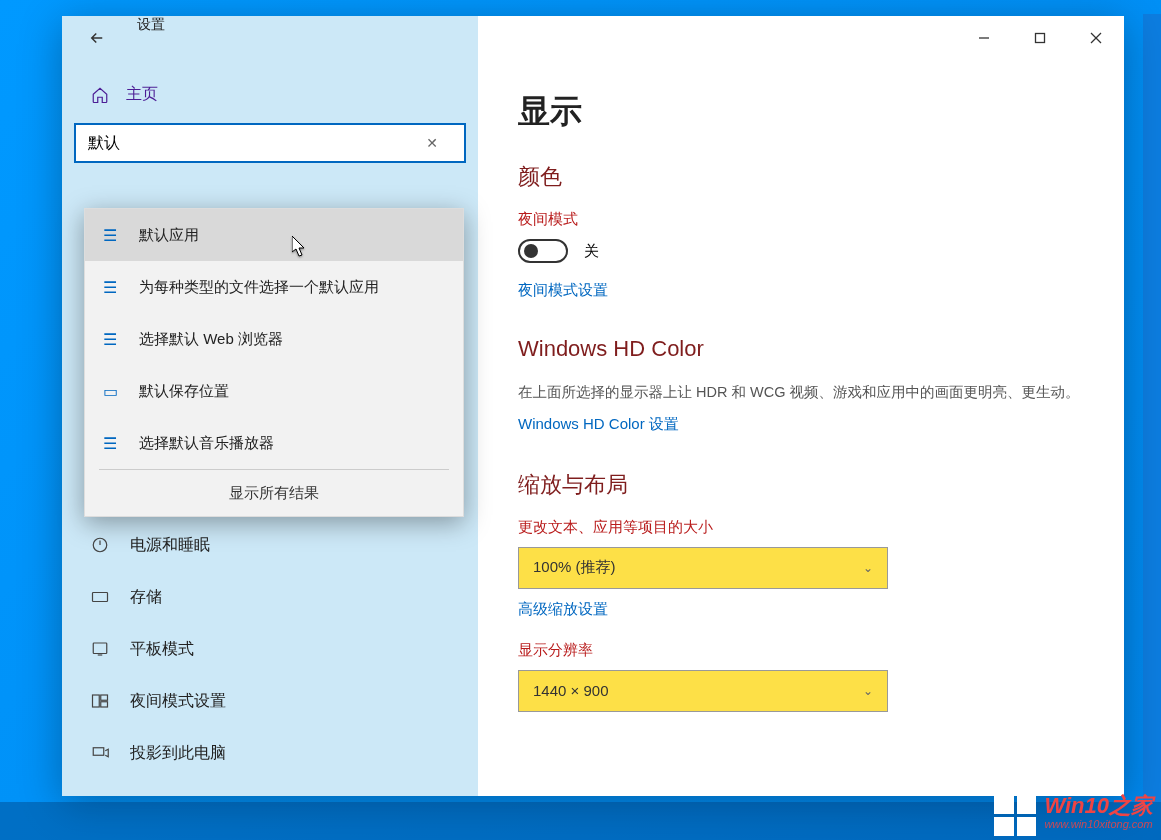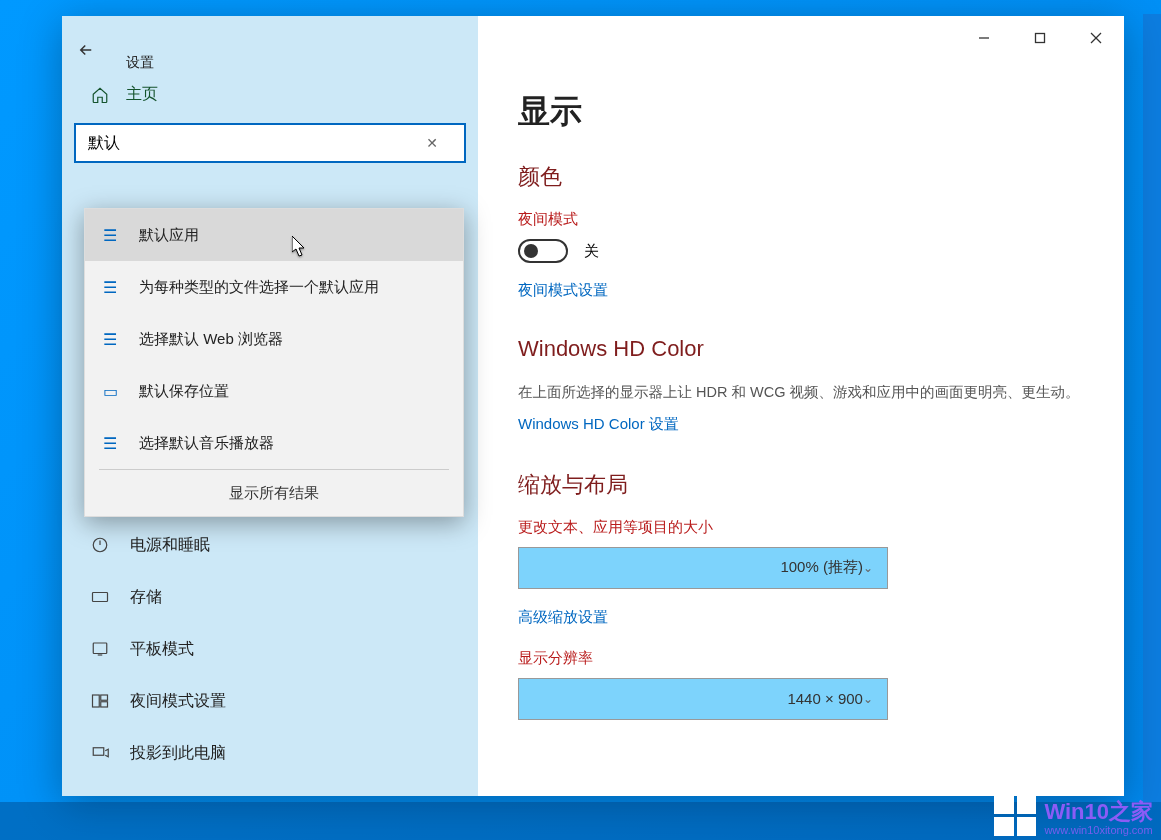--- a/index.html
+++ b/index.html
@@ -1,25 +1,25 @@
 <!DOCTYPE html>
 <html><head>
 <meta charset="utf-8">
 <style>
   * { box-sizing: border-box; margin: 0; padding: 0; font-family: "Segoe UI", "Microsoft YaHei", sans-serif; }
   body { width: 1161px; height: 840px; background: linear-gradient(135deg, #0099ff 0%, #0088ee 100%); position: relative; overflow: hidden; }
   .taskbar { position: absolute; bottom: 0; left: 0; right: 0; height: 38px; background: rgba(0,60,120,0.4); }
   .settings-window { position: absolute; top: 16px; left: 62px; width: 1062px; height: 780px; background: #fff; box-shadow: 0 8px 40px rgba(0,0,0,0.3); display: flex; }
   .left-pane { width: 416px; height: 100%; background: #cce8f7; position: relative; }
-  .titlebar { height: 56px; display: flex; align-items: flex-end; padding: 0 2px; }
+  .titlebar { height: 56px; display: flex; align-items: flex-start; padding: 0 13px; }
   .back-btn { width: 44px; height: 44px; display:flex; align-items:center; justify-content:center; color:#333; font-size:20px; }
   .title { font-size: 14px; margin-left: 18px; color:#222; }
   .win-controls { position:absolute; top:0; right:0; height:44px; display:flex; }
   .win-btn { width:56px; height:44px; display:flex; align-items:center; justify-content:center; color:#333; }
-  .home-row { display:flex; align-items:flex-end; padding: 12px 28px 18px 28px; gap:16px; color:#14532d; }
+  .home-row { display:flex; align-items:flex-end; padding: 12px 28px 18px 28px; gap:16px; color:#4c1d95; }
   .home-icon { width:20px; height:20px; display:flex; align-items:center; justify-content:center; }
   .home-text { font-size:16px; }
   .search-wrap { padding: 0 12px; position:relative; }
   .search-box { width:100%; height:40px; border:2px solid #0067c0; background:#fff; padding:0 40px 0 12px; font-size:16px; outline:none; }
   .clear-x { position:absolute; right:34px; top:8px; width:24px; height:24px; display:flex; align-items:center; justify-content:center; color:#666; font-size:14px; }
   .dropdown { position:absolute; left:22px; top:192px; width:380px; background:#f2f2f2; box-shadow:0 6px 24px rgba(0,0,0,0.35); border:1px solid #ddd; z-index:10; }
   .dd-item { height:52px; display:flex; align-items:center; padding:0 18px; gap:16px; font-size:15px; color:#222; }
   .dd-item.highlight { background:#d9d9d9; }
   .dd-icon { color:#0067c0; font-size:16px; flex-shrink:0; width:20px; }
   .dd-sep { height:1px; background:#ccc; margin:0 14px; }
@@ -31,25 +31,25 @@
   h1 { font-size:32px; font-weight:600; color:#222; margin-bottom:28px; }
   h2 { font-size:22px; font-weight:400; color:#7f1d1d; margin-bottom:18px; margin-top:12px; }
   .setting-label { font-size:15px; color:#b91c1c; margin-bottom:10px; }
   .toggle-row { display:flex; align-items:center; gap:16px; margin-bottom:18px; }
   .toggle { width:50px; height:24px; border:2px solid #333; border-radius:12px; position:relative; background:#fff; }
   .toggle-knob { width:14px; height:14px; background:#333; border-radius:50%; position:absolute; top:3px; left:4px; }
   .toggle-text { font-size:15px; }
   .link { color:#0067c0; font-size:15px; cursor:pointer; }
   .desc { font-size:14.5px; color:#555; line-height:1.7; margin-bottom:10px; }
   .section { margin-bottom:36px; }
-  .select-box { width:370px; height:42px; border:1px solid #999; display:flex; align-items:center; justify-content:flex-end; padding:0 14px; font-size:15px; color:#333; background:#7dd3fc; margin-bottom:19px; }
+  .select-box { width:370px; height:42px; border:1px solid #999; display:flex; align-items:center; justify-content:space-between; padding:0 14px; font-size:15px; color:#333; background:#fde047; margin-bottom:11px; }
   .chev { color:#666; font-size:12px; }
   .cursor-img { position:absolute; left:230px; top:220px; width:16px; height:22px; z-index:20; }
   .cursor-img svg { filter: drop-shadow(0 1px 1px rgba(0,0,0,0.4)); }
-  .watermark { position:absolute; right:8px; bottom:4px; display:flex; align-items:flex-end; gap:8px; color:#8b5cf6; z-index:5;}
+  .watermark { position:absolute; right:8px; bottom:4px; display:flex; align-items:flex-start; gap:8px; color:#ef4444; z-index:5;font-style:italic;}
   .wm-logo { width:42px; height:42px; display:grid; grid-template-columns:1fr 1fr; grid-template-rows:1fr 1fr; gap:3px; }
   .wm-logo div { background:#fff; }
   .wm-text { display:flex; flex-direction:column; line-height:1.1; }
   .wm-title { font-size:22px; font-weight:600; }
   .wm-sub { font-size:11px; opacity:0.85; }
   .right-edge { position:absolute; top:14px; right:0; width:18px; height:788px; background:#0d7de0; }
   .placeholder-spacer { height: 336px; }
 </style>
 </head>
 <body>

